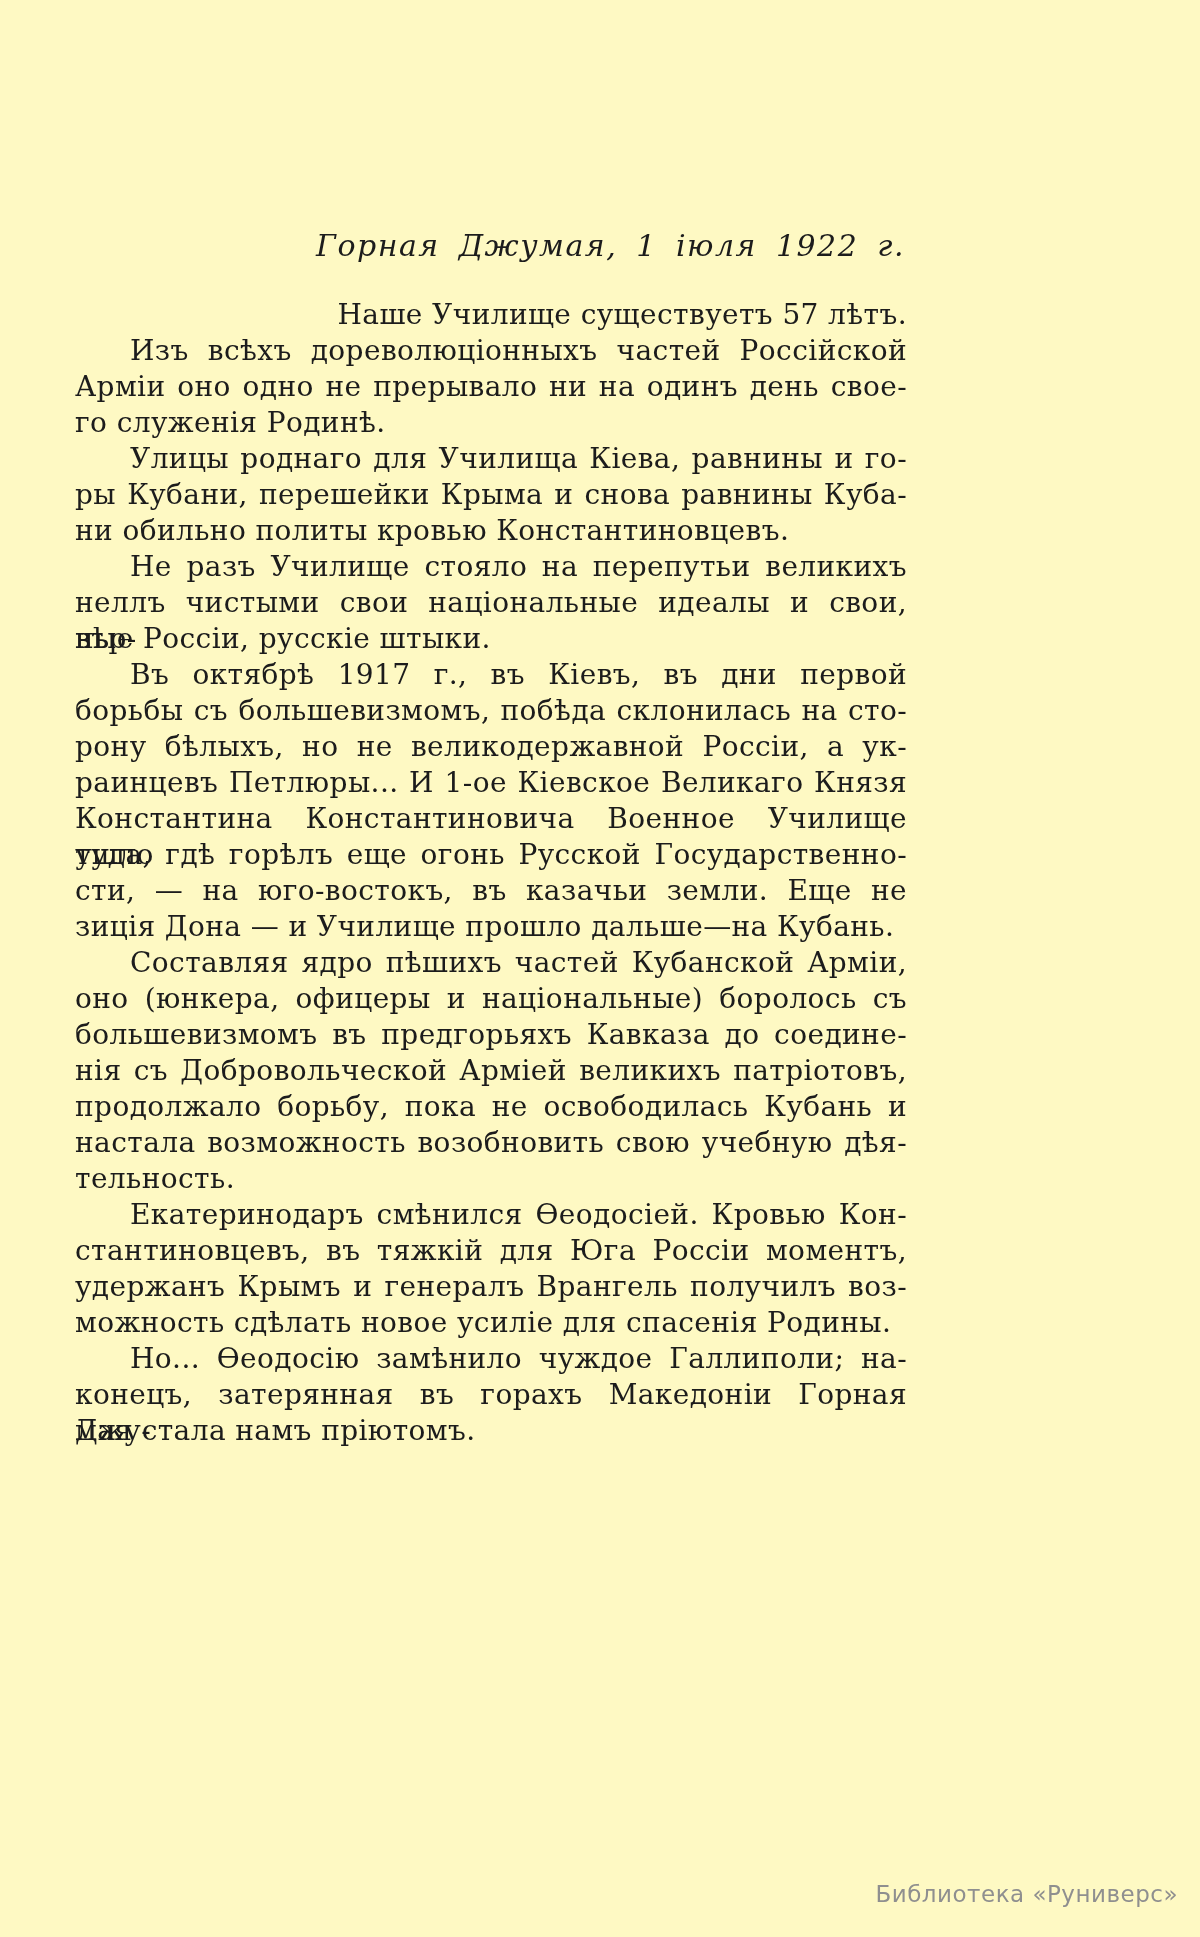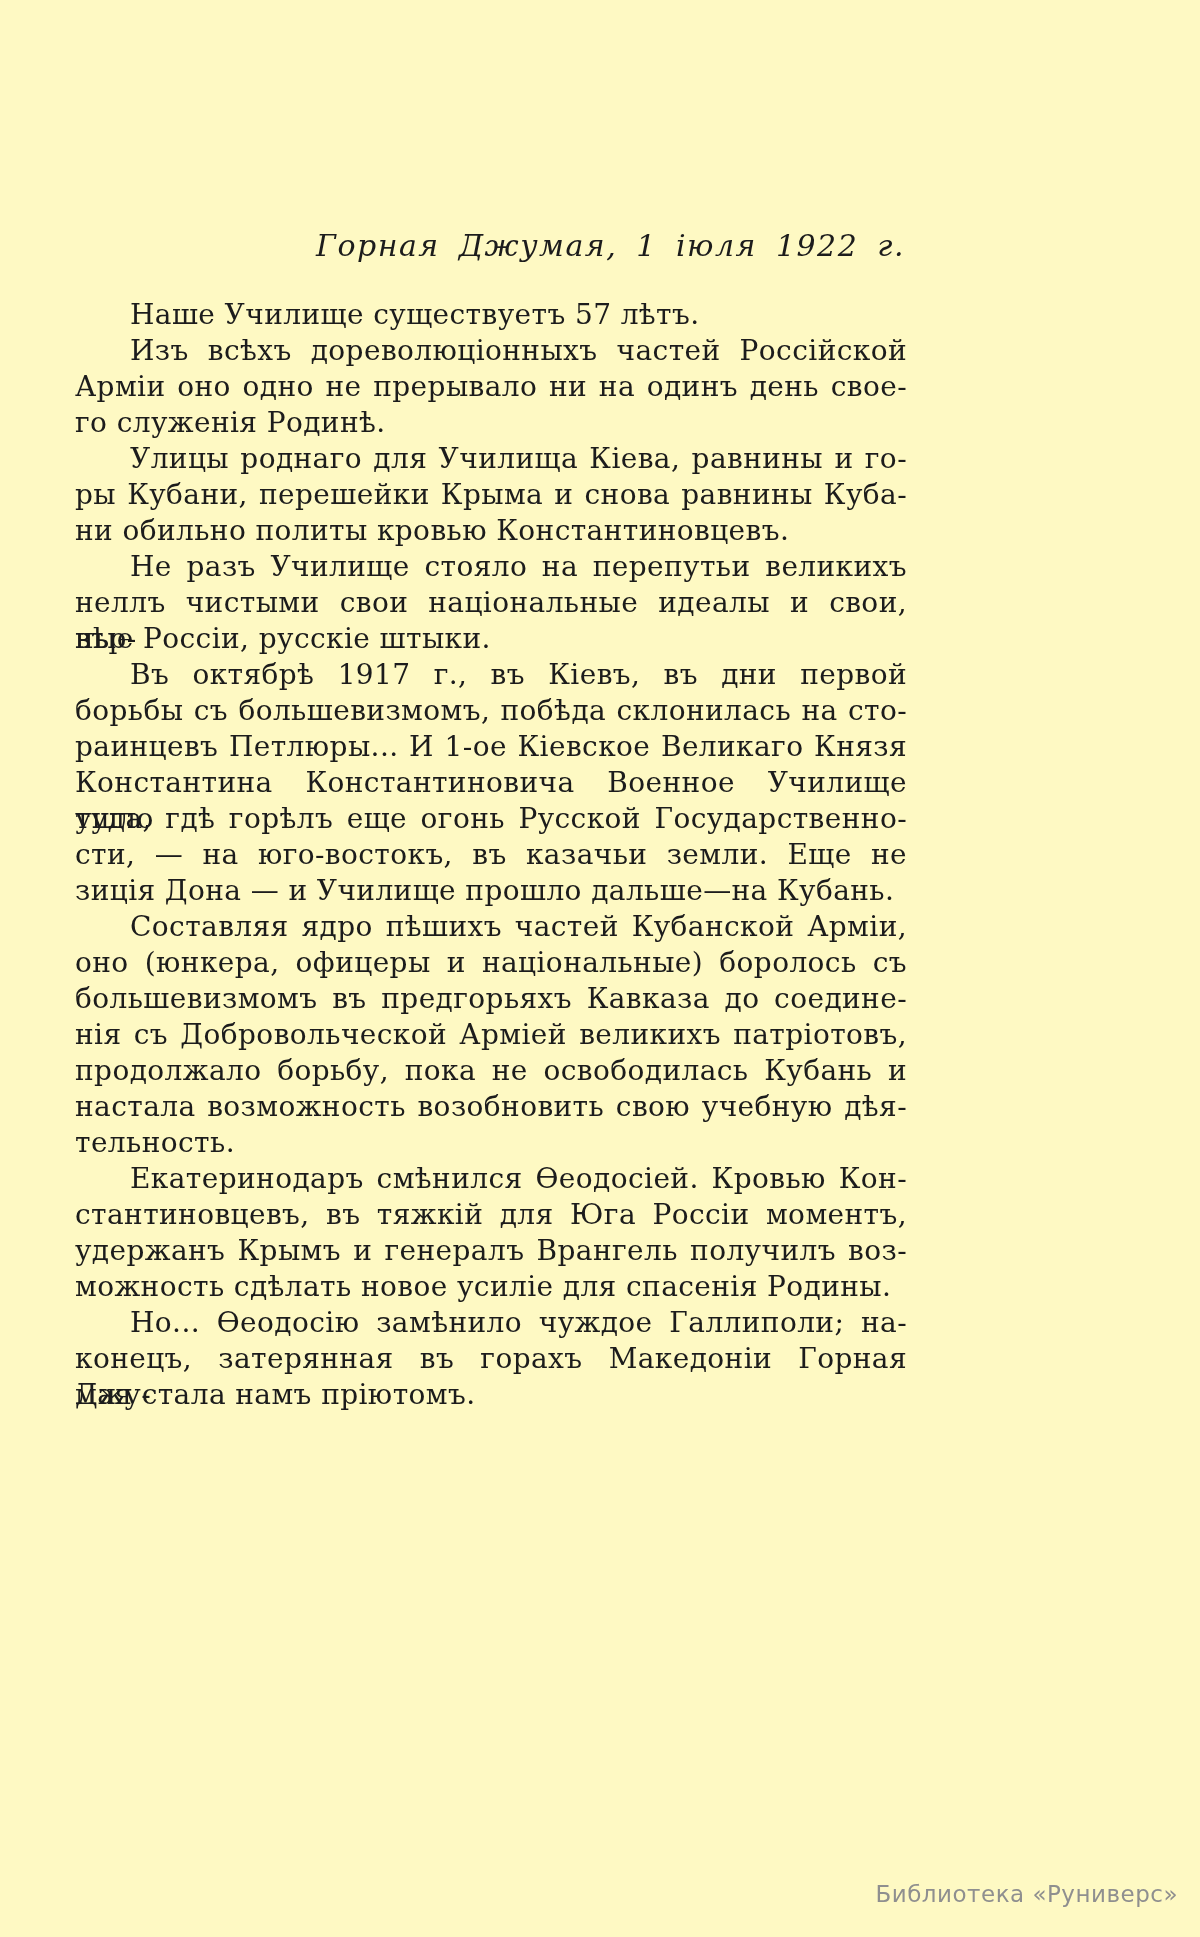--- a/index.html
+++ b/index.html
@@ -42,20 +42,21 @@
     height: 36px;
     white-space: nowrap;
   }
   .line.just {
     text-align: justify;
     text-align-last: justify;
     white-space: normal;
   }
   .line.indent {
     text-indent: 55px;
+    text-align: right;
   }
   .it {
   }
   .watermark {
     position: absolute;
     right: 22px;
     bottom: 30px;
     font-family: "DejaVu Sans", "Liberation Sans", sans-serif;
     font-size: 23px;
     color: #8f8f8f;
@@ -75,20 +76,21 @@
         <div class="line just"><span>Арміи оно одно не прерывало ни на одинъ день свое-</span></div>
         <div class="line"><span>го служенія Родинѣ.</span></div>
         <div class="line indent just"><span>Улицы роднаго для Училища Кіева, равнины и го-</span></div>
         <div class="line just"><span>ры Кубани, перешейки Крыма и снова равнины Куба-</span></div>
         <div class="line"><span>ни обильно политы кровью Константиновцевъ.</span></div>
         <div class="line indent just"><span>Не разъ Училище стояло на перепутьи великихъ</span></div>
         <div class="line just"><span>неллъ чистыми свои національные идеалы и свои, вѣр-</span></div>
         <div class="line"><span>ные Россіи, русскіе штыки.</span></div>
         <div class="line indent just"><span>Въ октябрѣ 1917 г., въ Кіевъ, въ дни первой</span></div>
         <div class="line just"><span>борьбы съ большевизмомъ, побѣда склонилась на сто-</span></div>
+        <div class="line just"><span>рону бѣлыхъ, но не великодержавной Россіи, а ук-</span></div>
         <div class="line just"><span>раинцевъ Петлюры... И 1-ое Кіевское Великаго Князя</span></div>
         <div class="line just"><span class="it">Константина Константиновича</span><span> Военное Училище ушло</span></div>
         <div class="line just"><span>туда, гдѣ горѣлъ еще огонь Русской Государственно-</span></div>
         <div class="line just"><span>сти, — на юго-востокъ, въ казачьи земли. Еще не</span></div>
         <div class="line"><span>зиція Дона — и Училище прошло дальше—на Кубань.</span></div>
         <div class="line indent just"><span>Составляя ядро пѣшихъ частей Кубанской Арміи,</span></div>
         <div class="line just"><span>оно (юнкера, офицеры и національные) боролось съ</span></div>
         <div class="line just"><span>большевизмомъ въ предгорьяхъ Кавказа до соедине-</span></div>
         <div class="line just"><span>нія съ Добровольческой Арміей великихъ патріотовъ,</span></div>
         <div class="line just"><span>продолжало борьбу, пока не освободилась Кубань и</span></div>

